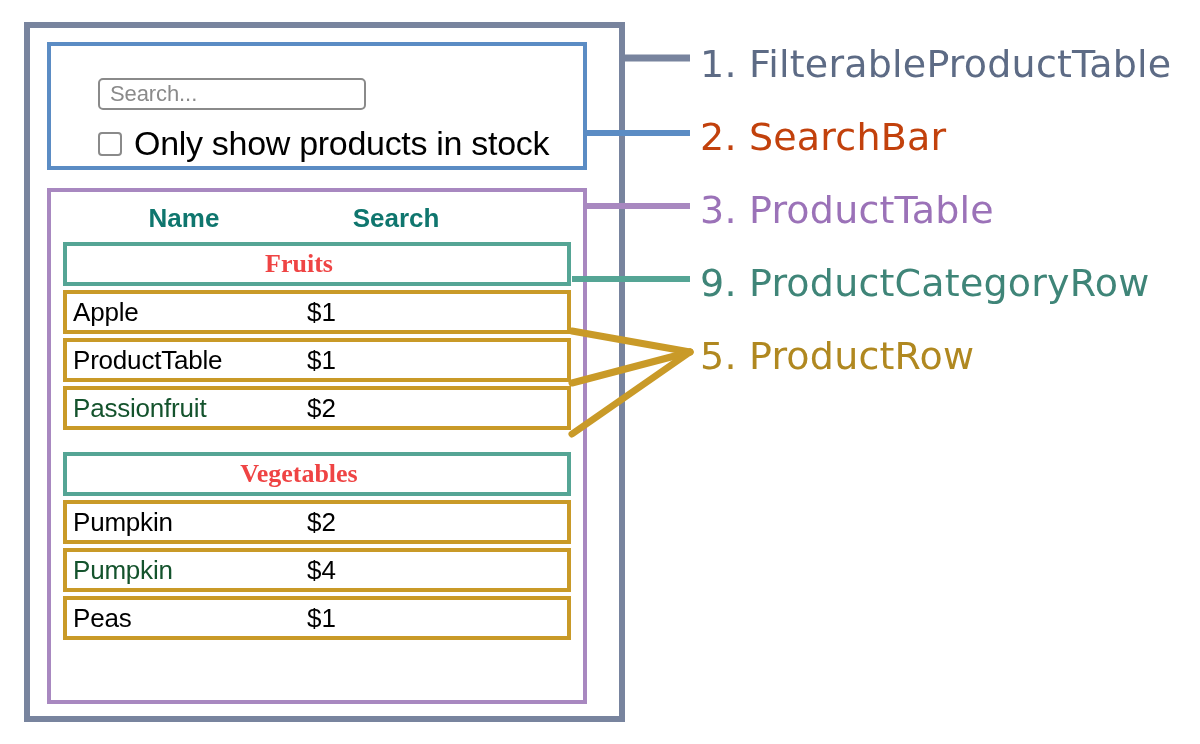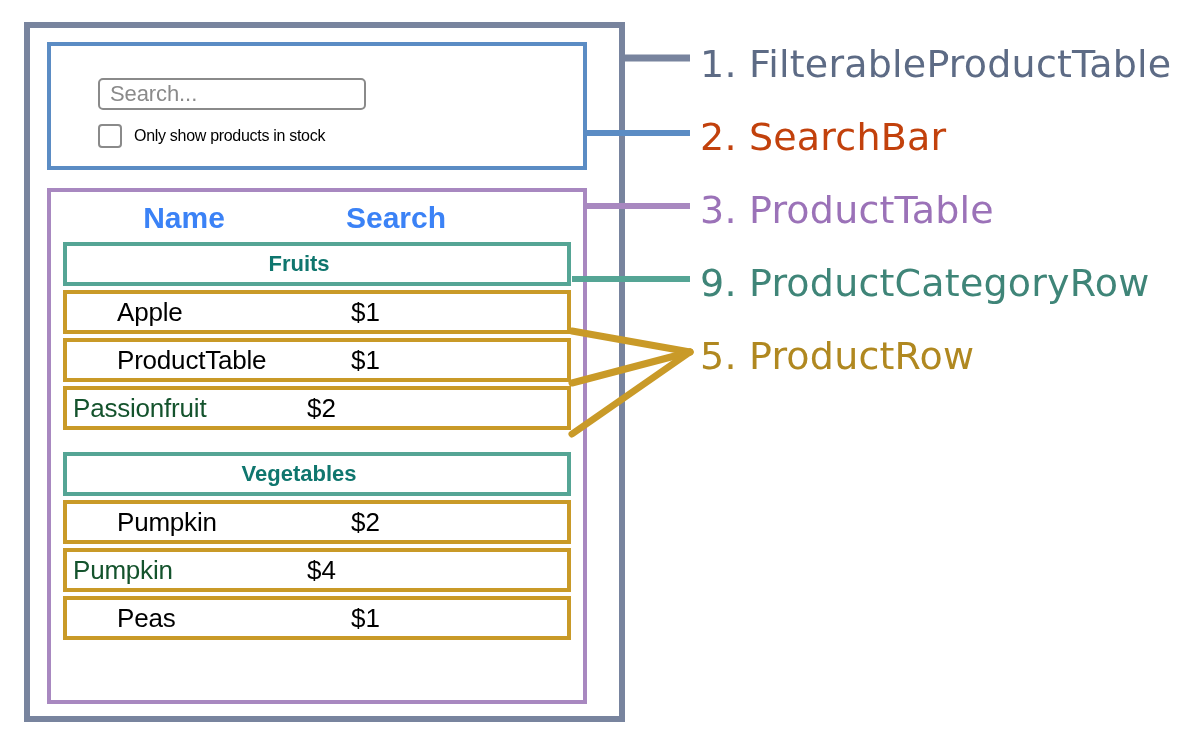--- a/index.html
+++ b/index.html
@@ -76,21 +76,21 @@
   .checkbox-box {
     width: 24px;
     height: 24px;
     box-sizing: border-box;
     border: 2px solid #8A8A8A;
     border-radius: 4px;
     background: #ffffff;
     flex: none;
   }
   .checkbox-label {
-    font-size: 16px;
+    font-size: 34px;
     color: #000000;
     font-family: "Liberation Sans", sans-serif;
     white-space: nowrap;
     letter-spacing: -0.3px;
   }
 
   
   .frame-producttable {
     position: absolute;
     left: 45px;
@@ -112,62 +112,62 @@
   
   .table-head {
     display: flex;
     height: 48px;
     align-items: center;
     padding-left: 4px;
   }
   .col-name  { width: 234px; text-align: center; }
   .col-price { width: 190px; text-align: center; }
   .th {
-    font-size: 30px;
+    font-size: 26px;
     font-weight: bold;
-    color: #3b82f6;
+    color: #0f766e;
     font-family: "Liberation Sans", sans-serif;
   }
 
   
   .category-row {
     box-sizing: border-box;
     border: 4px solid #55A595;
     background: #ffffff;
     height: 44px;
     width: 508px;
     display: flex;
     align-items: center;
     justify-content: center;
     margin-bottom: 4px;
   }
   .category-row .cat-text {
-    font-size: 22px;
+    font-size: 26px;
     font-weight: bold;
-    color: #0f766e;
-    font-family: Liberation Sans, sans-serif;
+    color: #ef4444;
+    font-family: Liberation Serif, serif;
     position: relative;
     left: -18px;
   }
 
   
   .product-row {
     box-sizing: border-box;
     border: 4px solid #C99A28;
     background: #ffffff;
     height: 44px;
     width: 508px;
     display: flex;
     align-items: center;
     margin-bottom: 4px;
     padding-left: 6px;
   }
   .product-row .pname  { width: 234px; font-size: 26px; font-family: "Liberation Sans", sans-serif; letter-spacing: -0.2px; }
   .product-row .pprice { width: 190px; font-size: 26px; font-family: "Liberation Sans", sans-serif; }
-  .instock     { color: #000000; margin-left: 44px; }
+  .instock     { color: #000000; }
   .outofstock  { color: #14532d; }
 
   .section-gap { height: 18px; }
 
   
   #callouts {
     position: absolute;
     left: 0;
     top: 0;
     width: 1200px;

